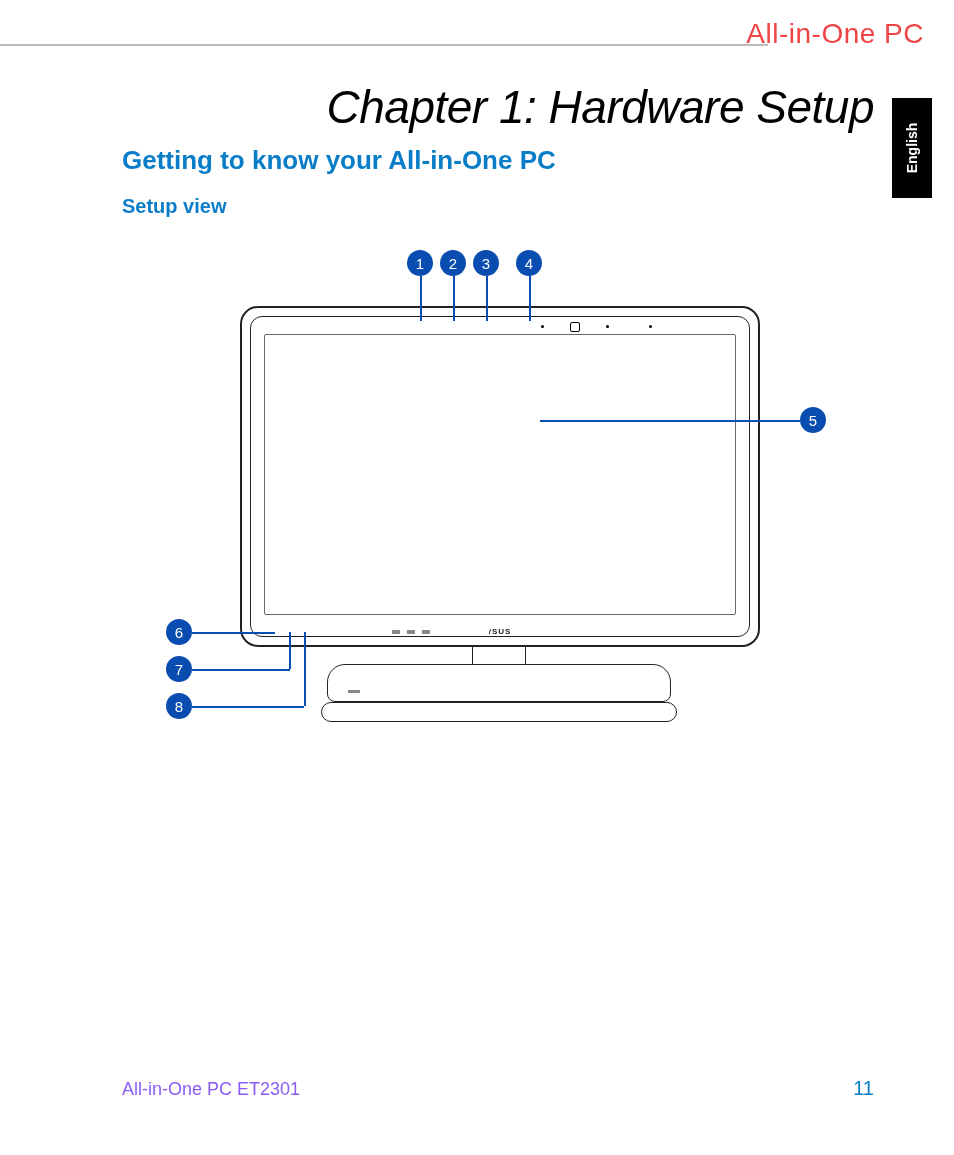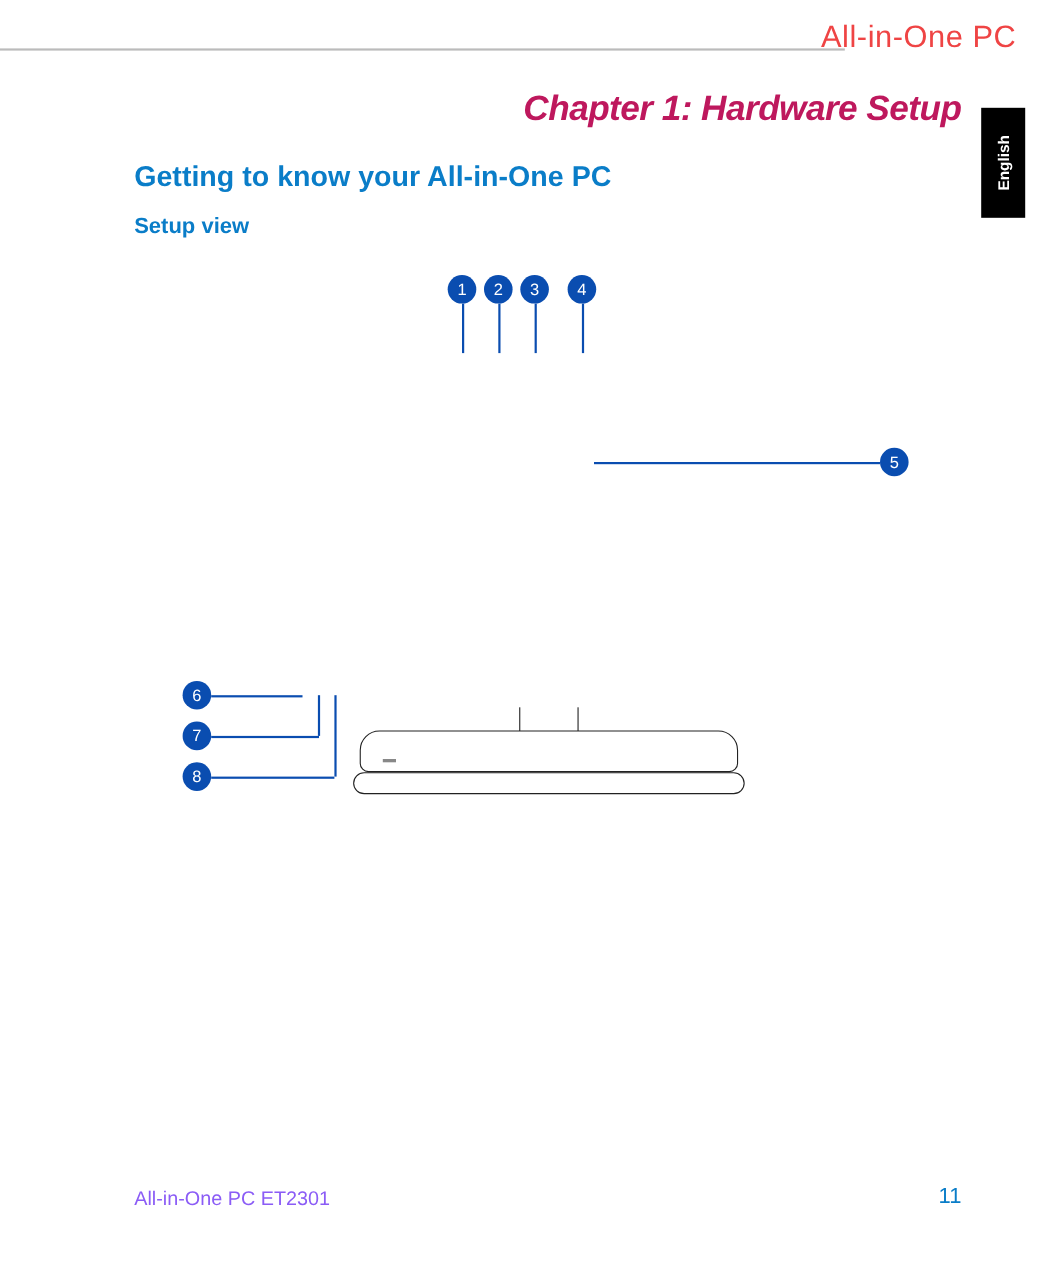--- a/index.html
+++ b/index.html
@@ -26,24 +26,24 @@
     right: 30px;
     font-size: 28px;
     color: #ef4444;
     font-family: "Trebuchet MS", "Myriad Pro", sans-serif;
     letter-spacing: 0.5px;
   }
   .chapter-title {
     position: absolute;
     top: 80px;
     right: 80px;
-    color: #be185d;
+    color: #000000;
     font-style: italic;
-    font-weight: 700;
-    font-size: 32px;
+    font-weight: 400;
+    font-size: 46px;
     font-family: "Trebuchet MS", "Myriad Pro", sans-serif;
     letter-spacing: -0.5px;
   }
   .section-title {
     position: absolute;
     top: 145px;
     left: 122px;
     color: #0a7dc8;
     font-weight: 700;
     font-size: 26px;
@@ -264,17 +264,40 @@
   <div class="line-h" style="top:419px; left:72px; width:98px;"></div>
   <div class="line-v-left" style="top:382px; left:169px; height:37px;"></div>
 
   <div class="callout-circle" style="top:443px; left:46px;">8</div>
   <div class="line-h" style="top:456px; left:72px; width:112px;"></div>
   <div class="line-v-left" style="top:382px; left:184px; height:74px;"></div>
 
   <div class="neck"></div>
   <div class="base-bottom"></div>
   <div class="base-top"></div>
+  <div class="monitor-outer">
+    <div class="monitor-bezel-inner"></div>
+    <div class="monitor-screen"></div>
+
+    <div class="top-sensor sensor1">
+        <div class="dot"></div>
+      </div>
+    <div class="top-sensor sensor2">
+        <div class="cam"></div>
+      </div>
+    <div class="top-sensor sensor3">
+        <div class="dot"></div>
+      </div>
+    <div class="top-sensor sensor4">
+        <div class="dot"></div>
+      </div>
+
+    <div class="bottom-indicator bi1"></div>
+    <div class="bottom-indicator bi2"></div>
+    <div class="bottom-indicator bi3"></div>
+
+    <div class="badge-logo">/SUS</div>
+  </div>
 
 </div>
 
 <div class="footer-model">All-in-One PC ET2301</div>
 <div class="footer-page">11</div>
 
 </body></html>

